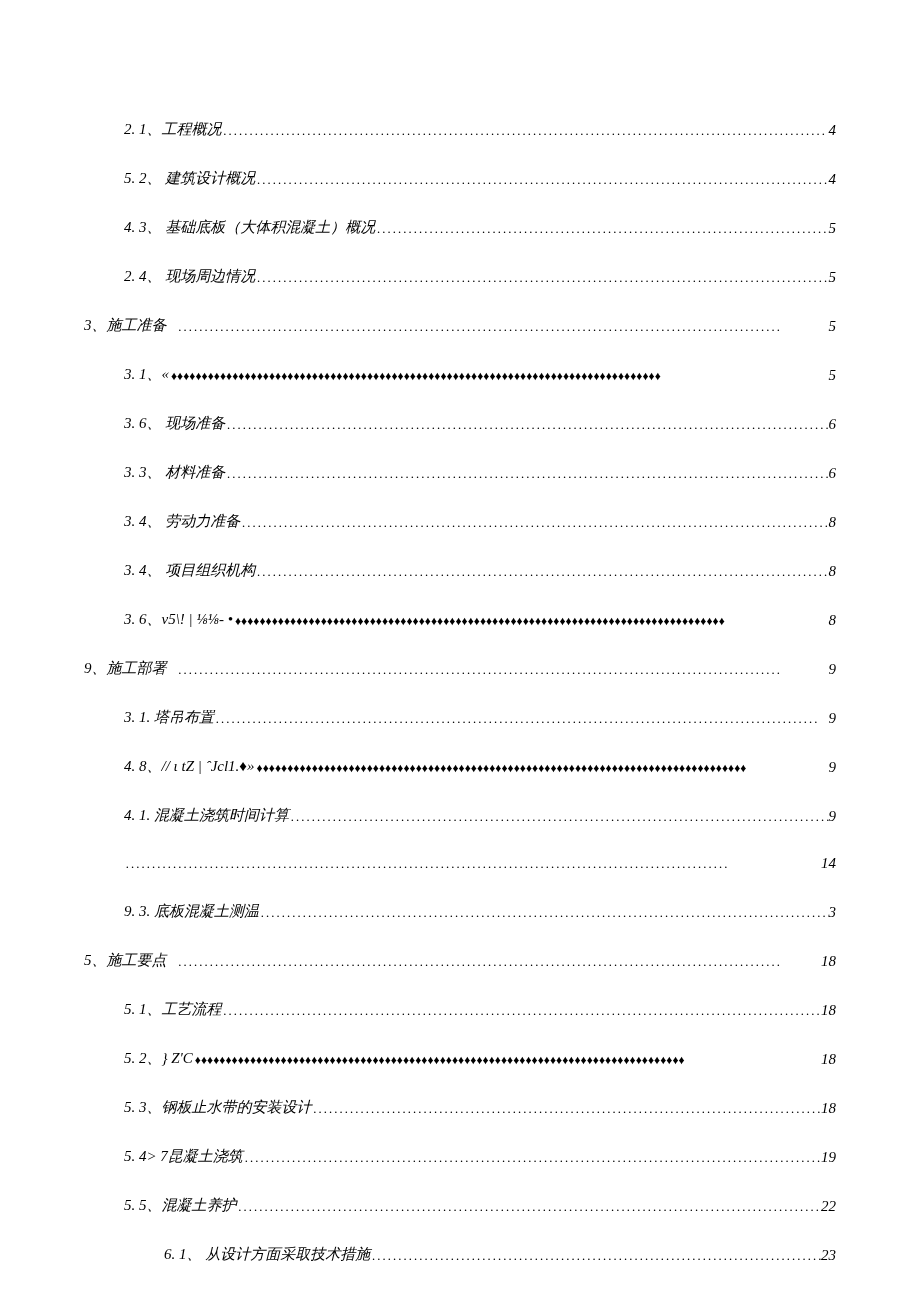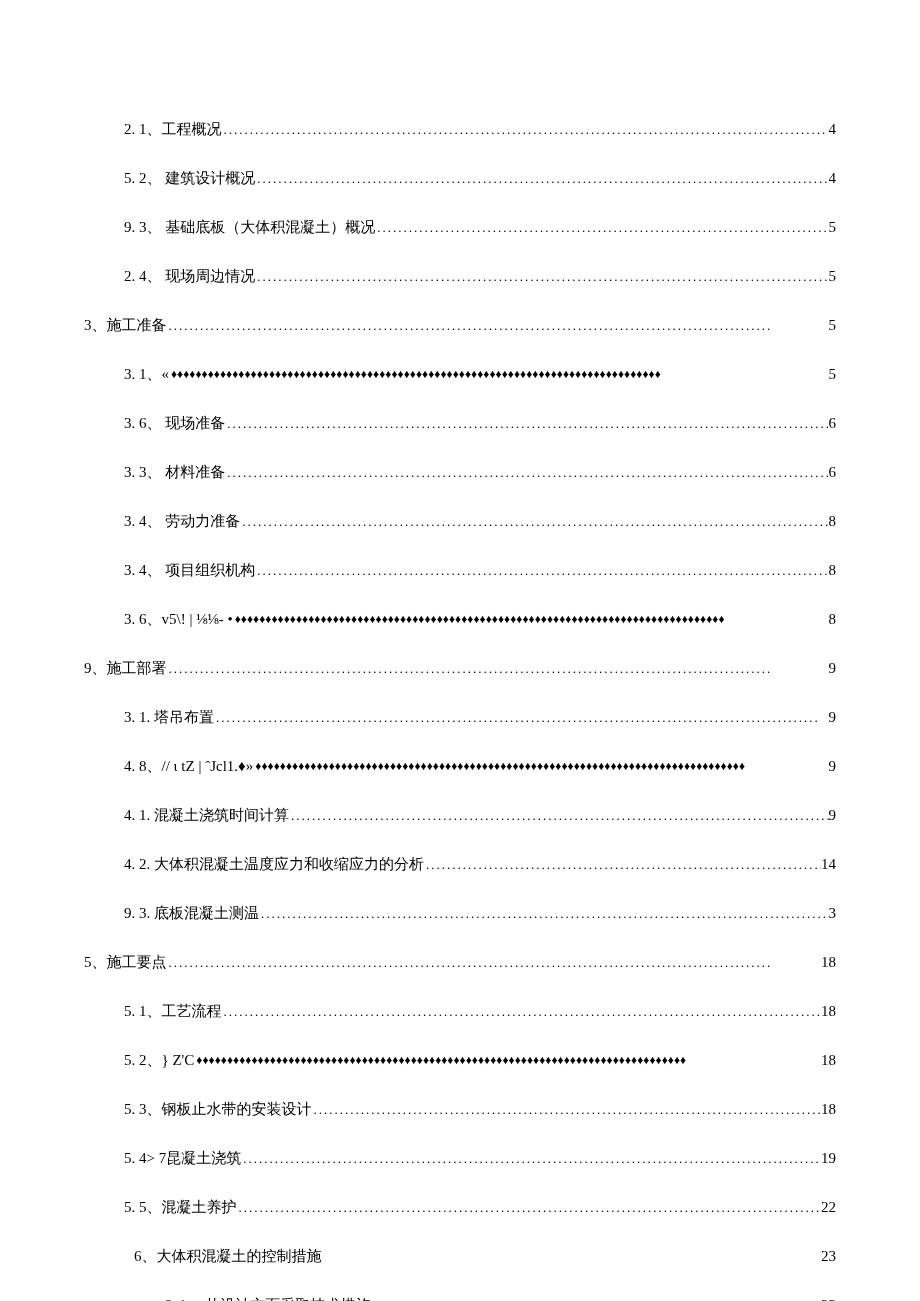--- a/index.html
+++ b/index.html
@@ -10,25 +10,26 @@
     font-size: 15px;
     color: #000;
     width: 920px;
   }
   .page {
     padding: 120px 84px 80px 84px;
     box-sizing: border-box;
   }
   .toc-line {
     display: flex;
-    align-items: center;
+    align-items: flex-end;
     margin: 0 0 30px 0;
     white-space: nowrap;
+    font-style: italic;
   }
-  .toc-line.indent-1 { padding-left: 0; }
+  .toc-line.indent-1 { padding-left: 0; gap: 10px; }
   .toc-line.indent-2 { padding-left: 40px; }
   .toc-line.indent-3 { padding-left: 50px; }
   .toc-line.indent-4 { padding-left: 80px; }
   .label {
     flex: 0 0 auto;
   }
   .dots {
     flex: 1 1 auto;
     overflow: hidden;
     letter-spacing: 2px;
@@ -58,21 +59,21 @@
         <span class="label">2.  1、工程概况 </span>
         <span class="dots">...................................................................................................................</span>
         <span class="page-num">4</span>
       </div>
       <div class="toc-line indent-2">
         <span class="label">5. 2、  建筑设计概况 </span>
         <span class="dots">...................................................................................................................</span>
         <span class="page-num">4</span>
       </div>
       <div class="toc-line indent-2">
-        <span class="label">9. 3、  基础底板（大体积混凝土）概况 </span>
+        <span class="label">4. 3、  基础底板（大体积混凝土）概况 </span>
         <span class="dots">...................................................................................................................</span>
         <span class="page-num">5</span>
       </div>
       <div class="toc-line indent-2">
         <span class="label">2. 4、  现场周边情况 </span>
         <span class="dots">...................................................................................................................</span>
         <span class="page-num">5</span>
       </div>
       <div class="toc-line indent-1">
         <span class="label">3、施工准备</span>
@@ -123,21 +124,20 @@
         <span class="label">4.  8、// ι tZ | ˆJcl1.♦»</span>
         <span class="diamonds">♦♦♦♦♦♦♦♦♦♦♦♦♦♦♦♦♦♦♦♦♦♦♦♦♦♦♦♦♦♦♦♦♦♦♦♦♦♦♦♦♦♦♦♦♦♦♦♦♦♦♦♦♦♦♦♦♦♦♦♦♦♦♦♦♦♦♦♦♦♦♦♦♦♦♦♦♦♦♦♦</span>
         <span class="page-num">9</span>
       </div>
       <div class="toc-line indent-2">
         <span class="label">4. 1.  混凝土浇筑时间计算 </span>
         <span class="dots">...................................................................................................................</span>
         <span class="page-num">9</span>
       </div>
       <div class="toc-line indent-2">
-        <span class="label">4. 2.  大体积混凝土温度应力和收缩应力的分析 </span>
         <span class="dots">...................................................................................................................</span>
         <span class="page-num">14</span>
       </div>
       <div class="toc-line indent-2">
         <span class="label">9. 3.  底板混凝土测温 </span>
         <span class="dots">...................................................................................................................</span>
         <span class="page-num">3</span>
       </div>
       <div class="toc-line indent-1">
         <span class="label">5、施工要点</span>
@@ -162,24 +162,19 @@
       <div class="toc-line indent-2">
         <span class="label">5. 4&gt;  7昆凝土浇筑</span>
         <span class="dots">...................................................................................................................</span>
         <span class="page-num">19</span>
       </div>
       <div class="toc-line indent-2">
         <span class="label">5. 5、混凝土养护 </span>
         <span class="dots">...................................................................................................................</span>
         <span class="page-num">22</span>
       </div>
-      <div class="toc-line indent-3">
-        <span class="label">6、大体积混凝土的控制措施</span>
-        <span class="nodots"></span>
-        <span class="page-num">23</span>
-      </div>
       <div class="toc-line indent-4">
         <span class="label">6. 1、  从设计方面采取技术措施 </span>
         <span class="dots">...................................................................................................................</span>
         <span class="page-num">23</span>
       </div>
     </div>
 </div>
 
 </body></html>

